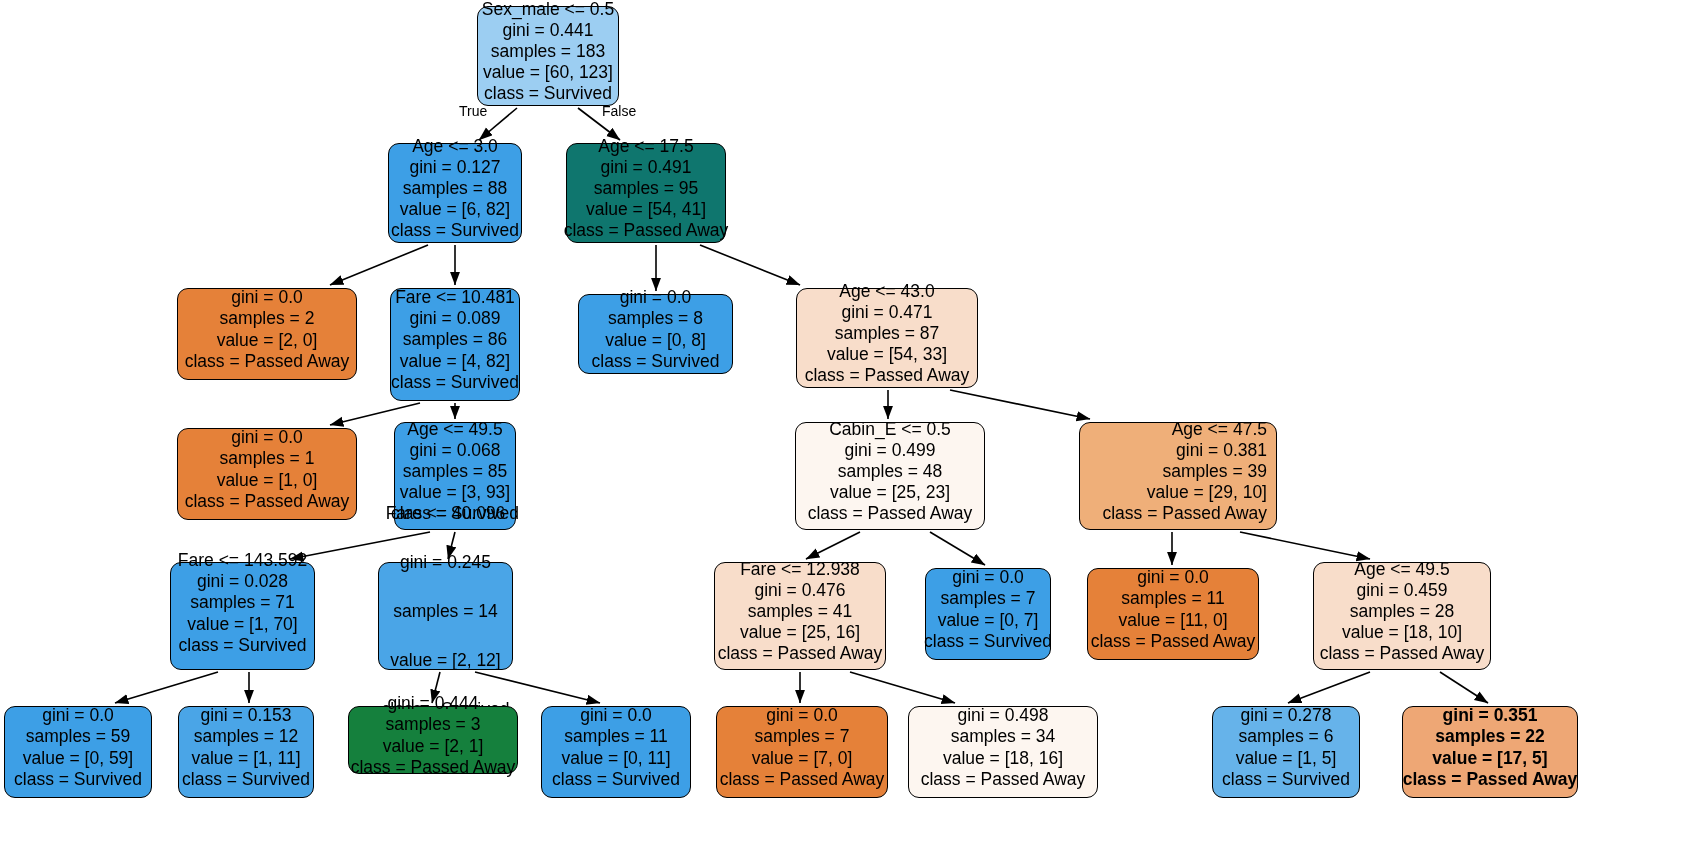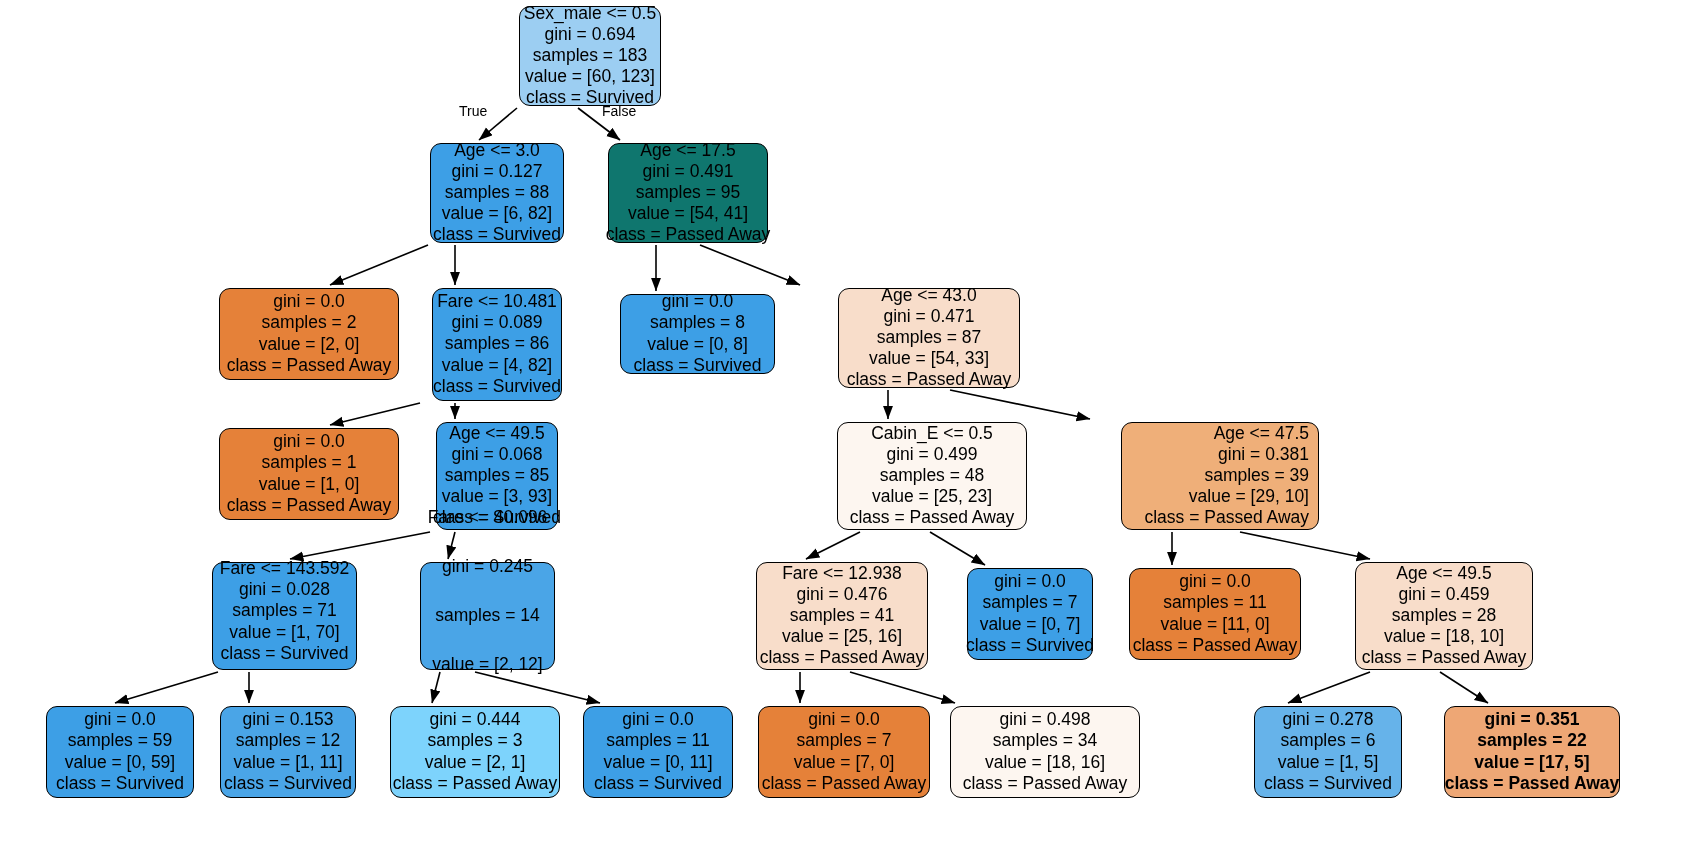--- a/index.html
+++ b/index.html
@@ -24,27 +24,26 @@
   }
   .node {
     position: absolute;
     box-sizing: border-box;
     border: 1.3px solid #000000;
     border-radius: 11px;
     text-align: center;
     color: #000000;
     font-size: 17.5px;
     line-height: 21.2px;
-    padding: 4px 9px 5px 9px;
+    padding: 4px 9px 13px 9px;
     white-space: nowrap;
     display: flex;
     flex-direction: column;
     justify-content: center;
     align-items: center;
-    margin-left: 42px;
   }
   .node .line {
     display: block;
   }
   .edge-label {
     position: absolute;
     font-size: 14px;
     color: #000000;
     white-space: nowrap;
   }
@@ -82,21 +81,21 @@
         <line x1="475" y1="672" x2="600" y2="703" stroke="#000000" stroke-width="1.6" marker-end="url(#arrow)"></line>
         <line x1="800" y1="672" x2="800" y2="703" stroke="#000000" stroke-width="1.6" marker-end="url(#arrow)"></line>
         <line x1="850" y1="672" x2="955" y2="703" stroke="#000000" stroke-width="1.6" marker-end="url(#arrow)"></line>
         <line x1="1370" y1="672" x2="1288" y2="703" stroke="#000000" stroke-width="1.6" marker-end="url(#arrow)"></line>
         <line x1="1440" y1="672" x2="1488" y2="703" stroke="#000000" stroke-width="1.6" marker-end="url(#arrow)"></line>
       </g>
   </svg>
   <div id="nodes-group">
       <div class="node" style="left: 477px; top: 6px; width: 142px; height: 100px; background: rgb(156, 206, 242);">
         <span class="line">Sex_male &lt;= 0.5</span>
-        <span class="line">gini = 0.694</span>
+        <span class="line">gini = 0.441</span>
         <span class="line">samples = 183</span>
         <span class="line">value = [60, 123]</span>
         <span class="line">class = Survived</span>
       </div>
       <div class="node" style="left: 388px; top: 143px; width: 134px; height: 100px; background: rgb(61, 159, 230);">
         <span class="line">Age &lt;= 3.0</span>
         <span class="line">gini = 0.127</span>
         <span class="line">samples = 88</span>
         <span class="line">value = [6, 82]</span>
         <span class="line">class = Survived</span>
@@ -206,21 +205,21 @@
         <span class="line">samples = 59</span>
         <span class="line">value = [0, 59]</span>
         <span class="line">class = Survived</span>
       </div>
       <div class="node" style="left: 178px; top: 706px; width: 136px; height: 92px; background: rgb(74, 165, 231);">
         <span class="line">gini = 0.153</span>
         <span class="line">samples = 12</span>
         <span class="line">value = [1, 11]</span>
         <span class="line">class = Survived</span>
       </div>
-      <div class="node" style="left: 348px; top: 706px; width: 170px; height: 92px; background: #7dd3fc;">
+      <div class="node" style="left: 348px; top: 706px; width: 170px; height: 68px; background: #15803d;">
         <span class="line">gini = 0.444</span>
         <span class="line">samples = 3</span>
         <span class="line">value = [2, 1]</span>
         <span class="line">class = Passed Away</span>
       </div>
       <div class="node" style="left: 541px; top: 706px; width: 150px; height: 92px; background: rgb(61, 159, 230);">
         <span class="line">gini = 0.0</span>
         <span class="line">samples = 11</span>
         <span class="line">value = [0, 11]</span>
         <span class="line">class = Survived</span>

